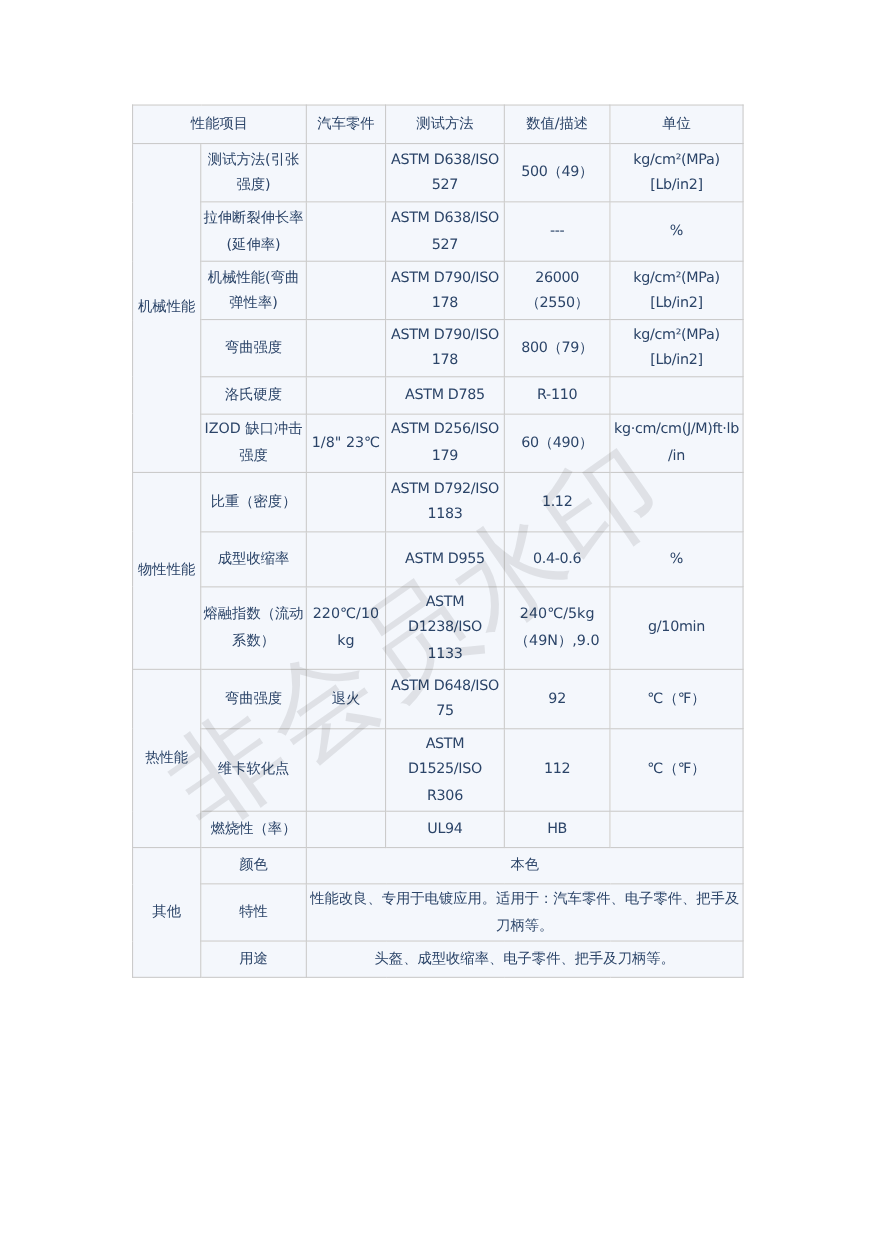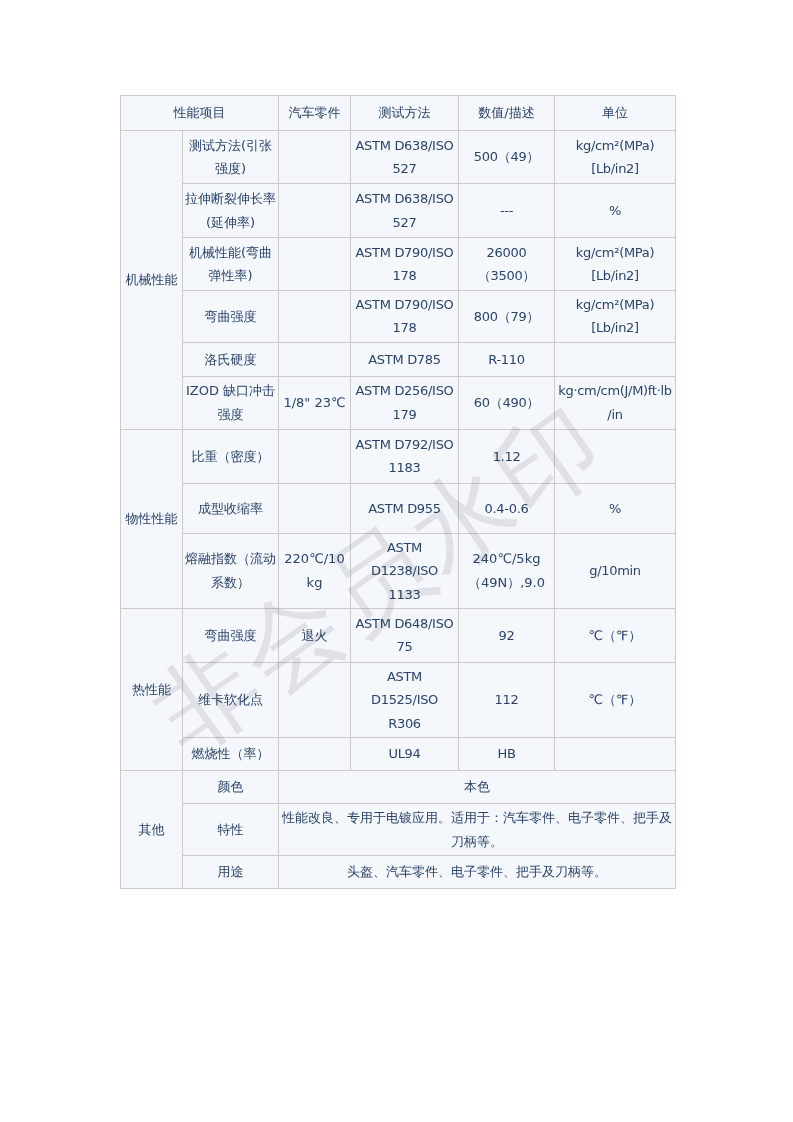--- a/index.html
+++ b/index.html
@@ -20,21 +20,21 @@
     font-size:13px;
     line-height:1.8;
     text-align:center;
     vertical-align:middle;
     padding:2px 2px;
     overflow:hidden;
     word-break:break-word;
   }
   td.pre { white-space:pre-line; }
   td.latin { font-size:12.5px; letter-spacing:-0.3px; }
-  td.wide-text { padding:2px 8px; }
+  td.wide-text { padding:2px 8px;font-family:Liberation Mono, monospace; }
   .watermark {
     position:absolute; left:380px; top:580px;
     transform:translate(-50%,-50%) rotate(-35deg);
     font-size:100px; letter-spacing:4px; white-space:nowrap;
     color:rgba(0,0,0,0.085);
     z-index:5; pointer-events:none;
   }
 </style>
 </head>
 <body>
@@ -75,21 +75,21 @@
       <td class="pre latin">ASTM D638/ISO
 527</td>
       <td class="latin">---</td>
       <td class="latin">%</td>
     </tr>
     <tr style="height:53px">
       <td>机械性能(弯曲弹性率)</td>
       <td></td>
       <td class="pre latin">ASTM D790/ISO
 178</td>
-      <td class="latin">26000（3500）</td>
+      <td class="latin">26000（2550）</td>
       <td class="latin">kg/cm²(MPa)[Lb/in2]</td>
     </tr>
     <tr style="height:40px">
       <td>弯曲强度</td>
       <td></td>
       <td class="pre latin">ASTM D790/ISO
 178</td>
       <td class="latin">800（79）</td>
       <td class="latin">kg/cm²(MPa)[Lb/in2]</td>
     </tr>
@@ -164,20 +164,20 @@
       <td rowspan="3">其他</td>
       <td>颜色</td>
       <td colspan="4">本色</td>
     </tr>
     <tr style="height:52px">
       <td>特性</td>
       <td colspan="4" class="wide-text">性能改良、专用于电镀应用。适用于：汽车零件、电子零件、把手及刀柄等。</td>
     </tr>
     <tr style="height:33px">
       <td>用途</td>
-      <td colspan="4" class="wide-text">头盔、汽车零件、电子零件、把手及刀柄等。</td>
+      <td colspan="4" class="wide-text">头盔、成型收缩率、电子零件、把手及刀柄等。</td>
     </tr>
   </tbody>
     </table>
 
   <div class="watermark">非会员水印</div>
 
 </div>
 
 </body></html>

